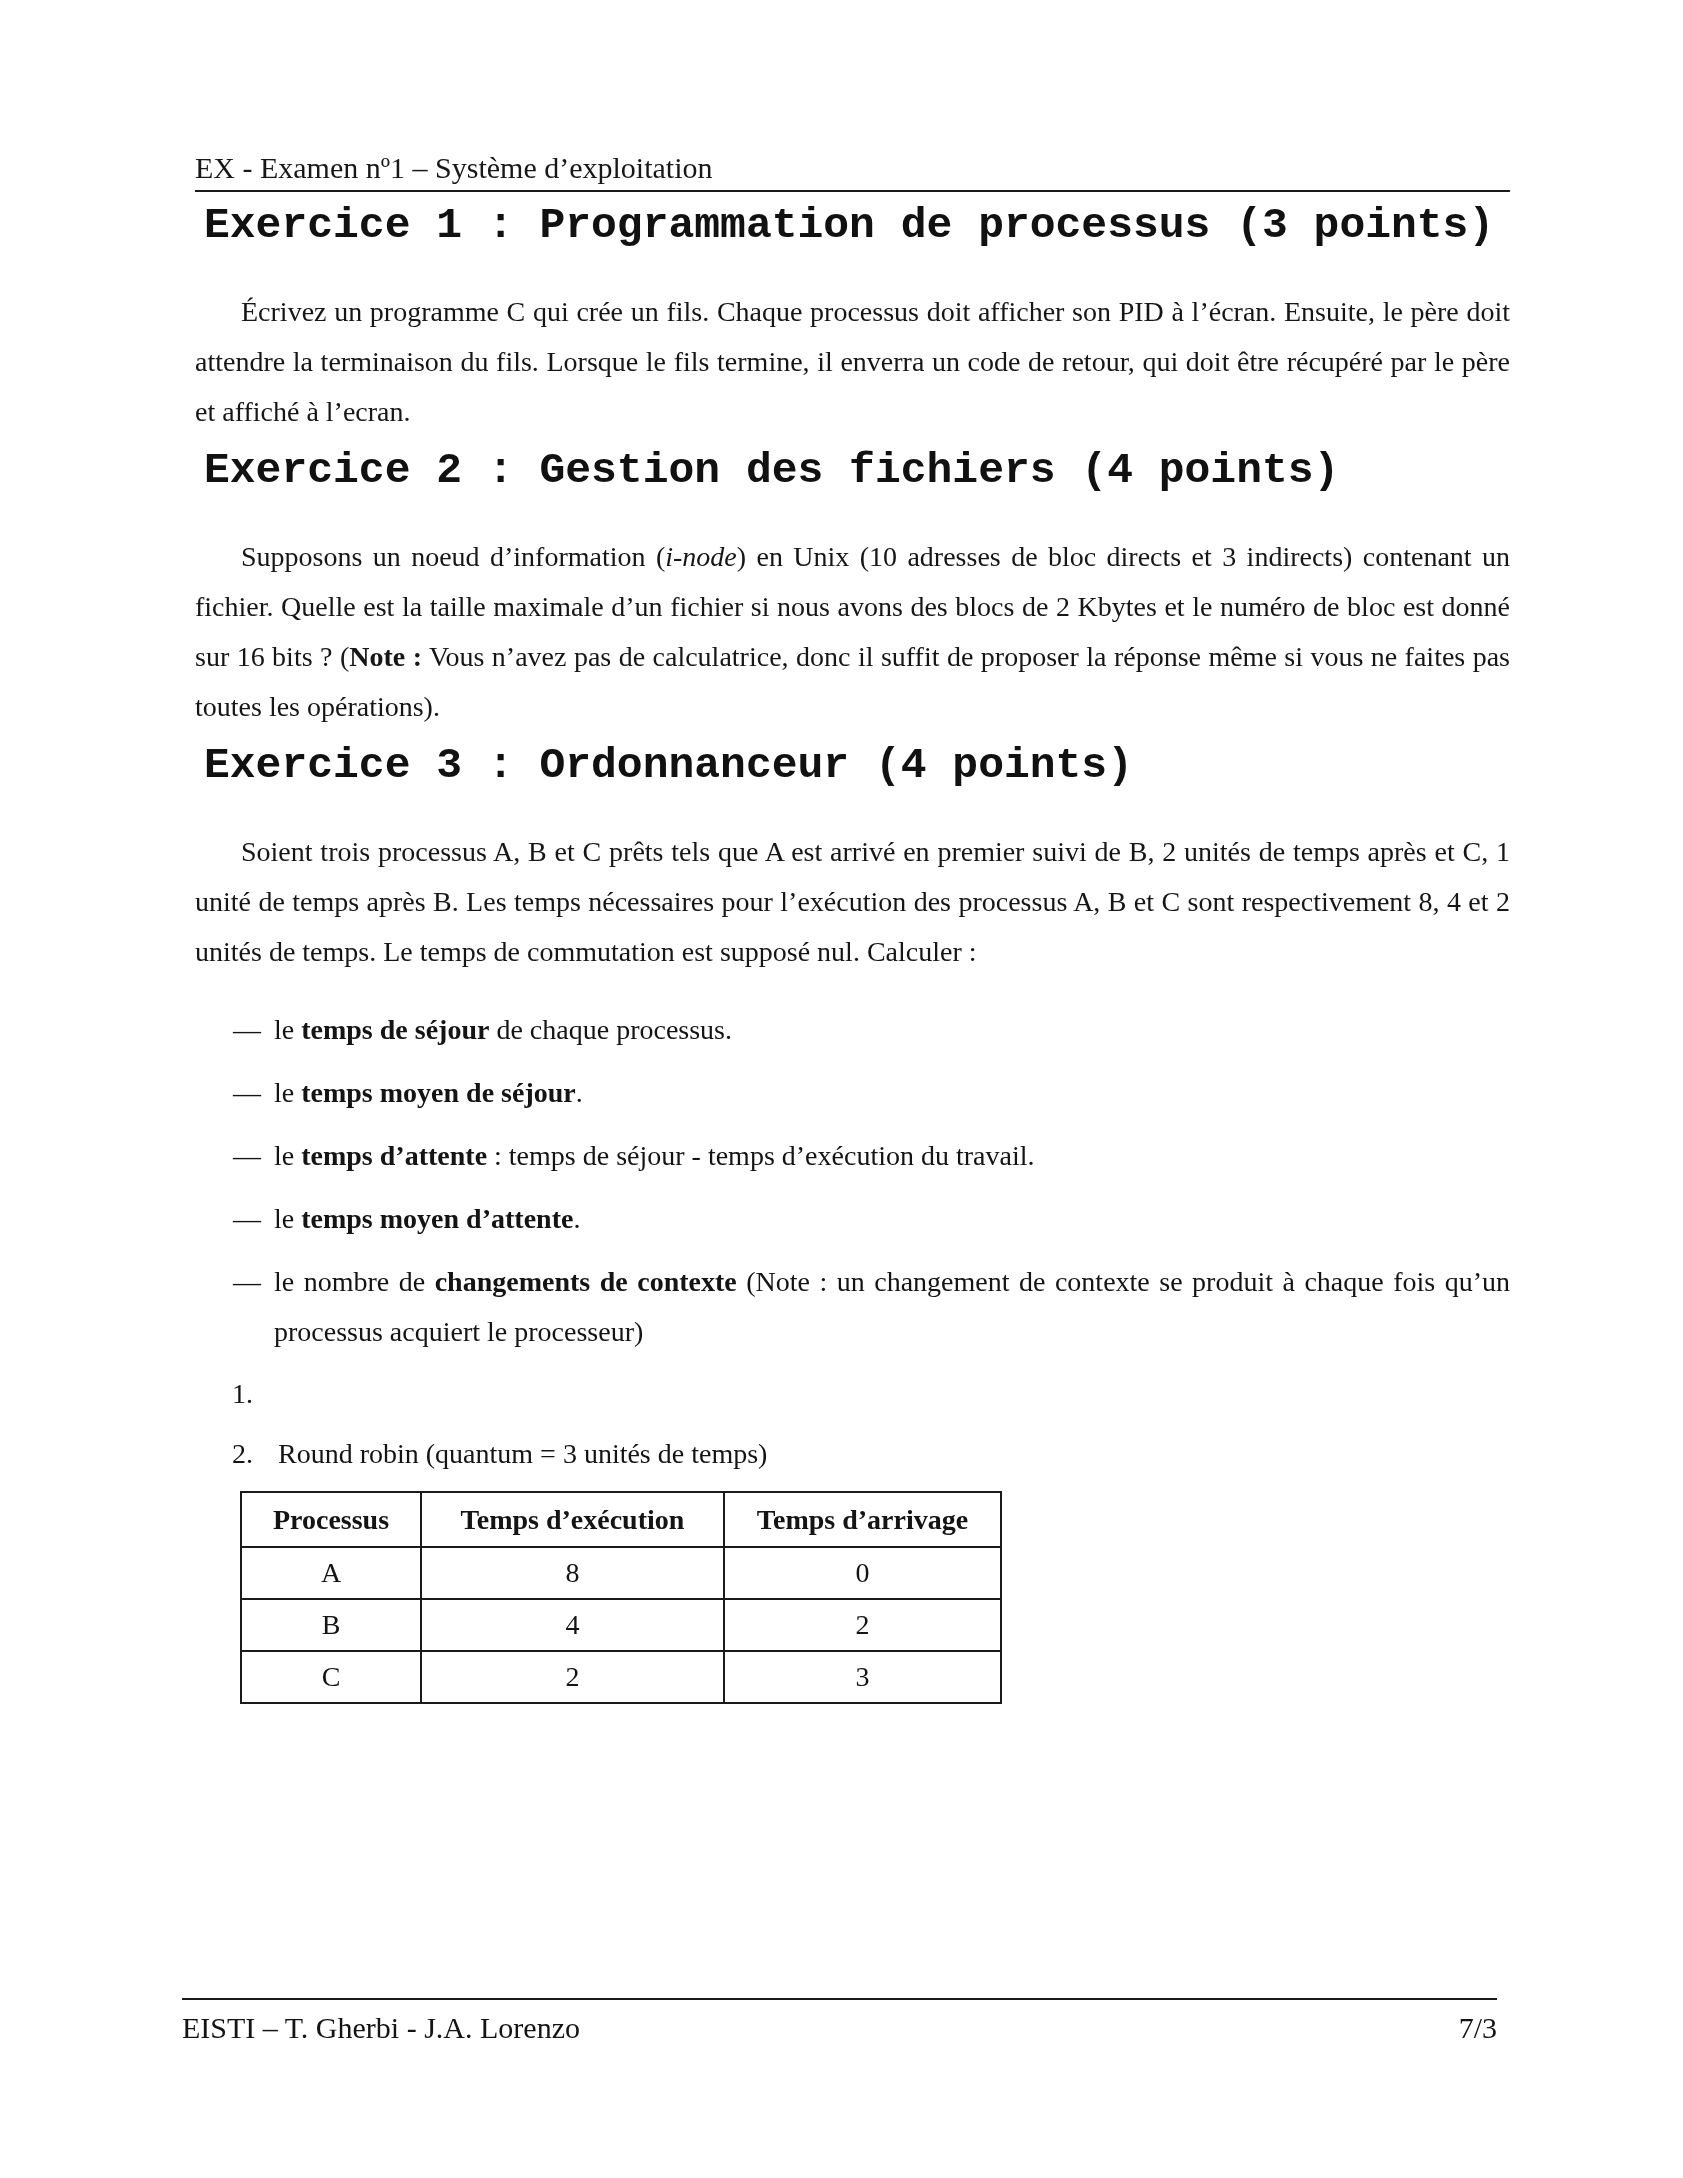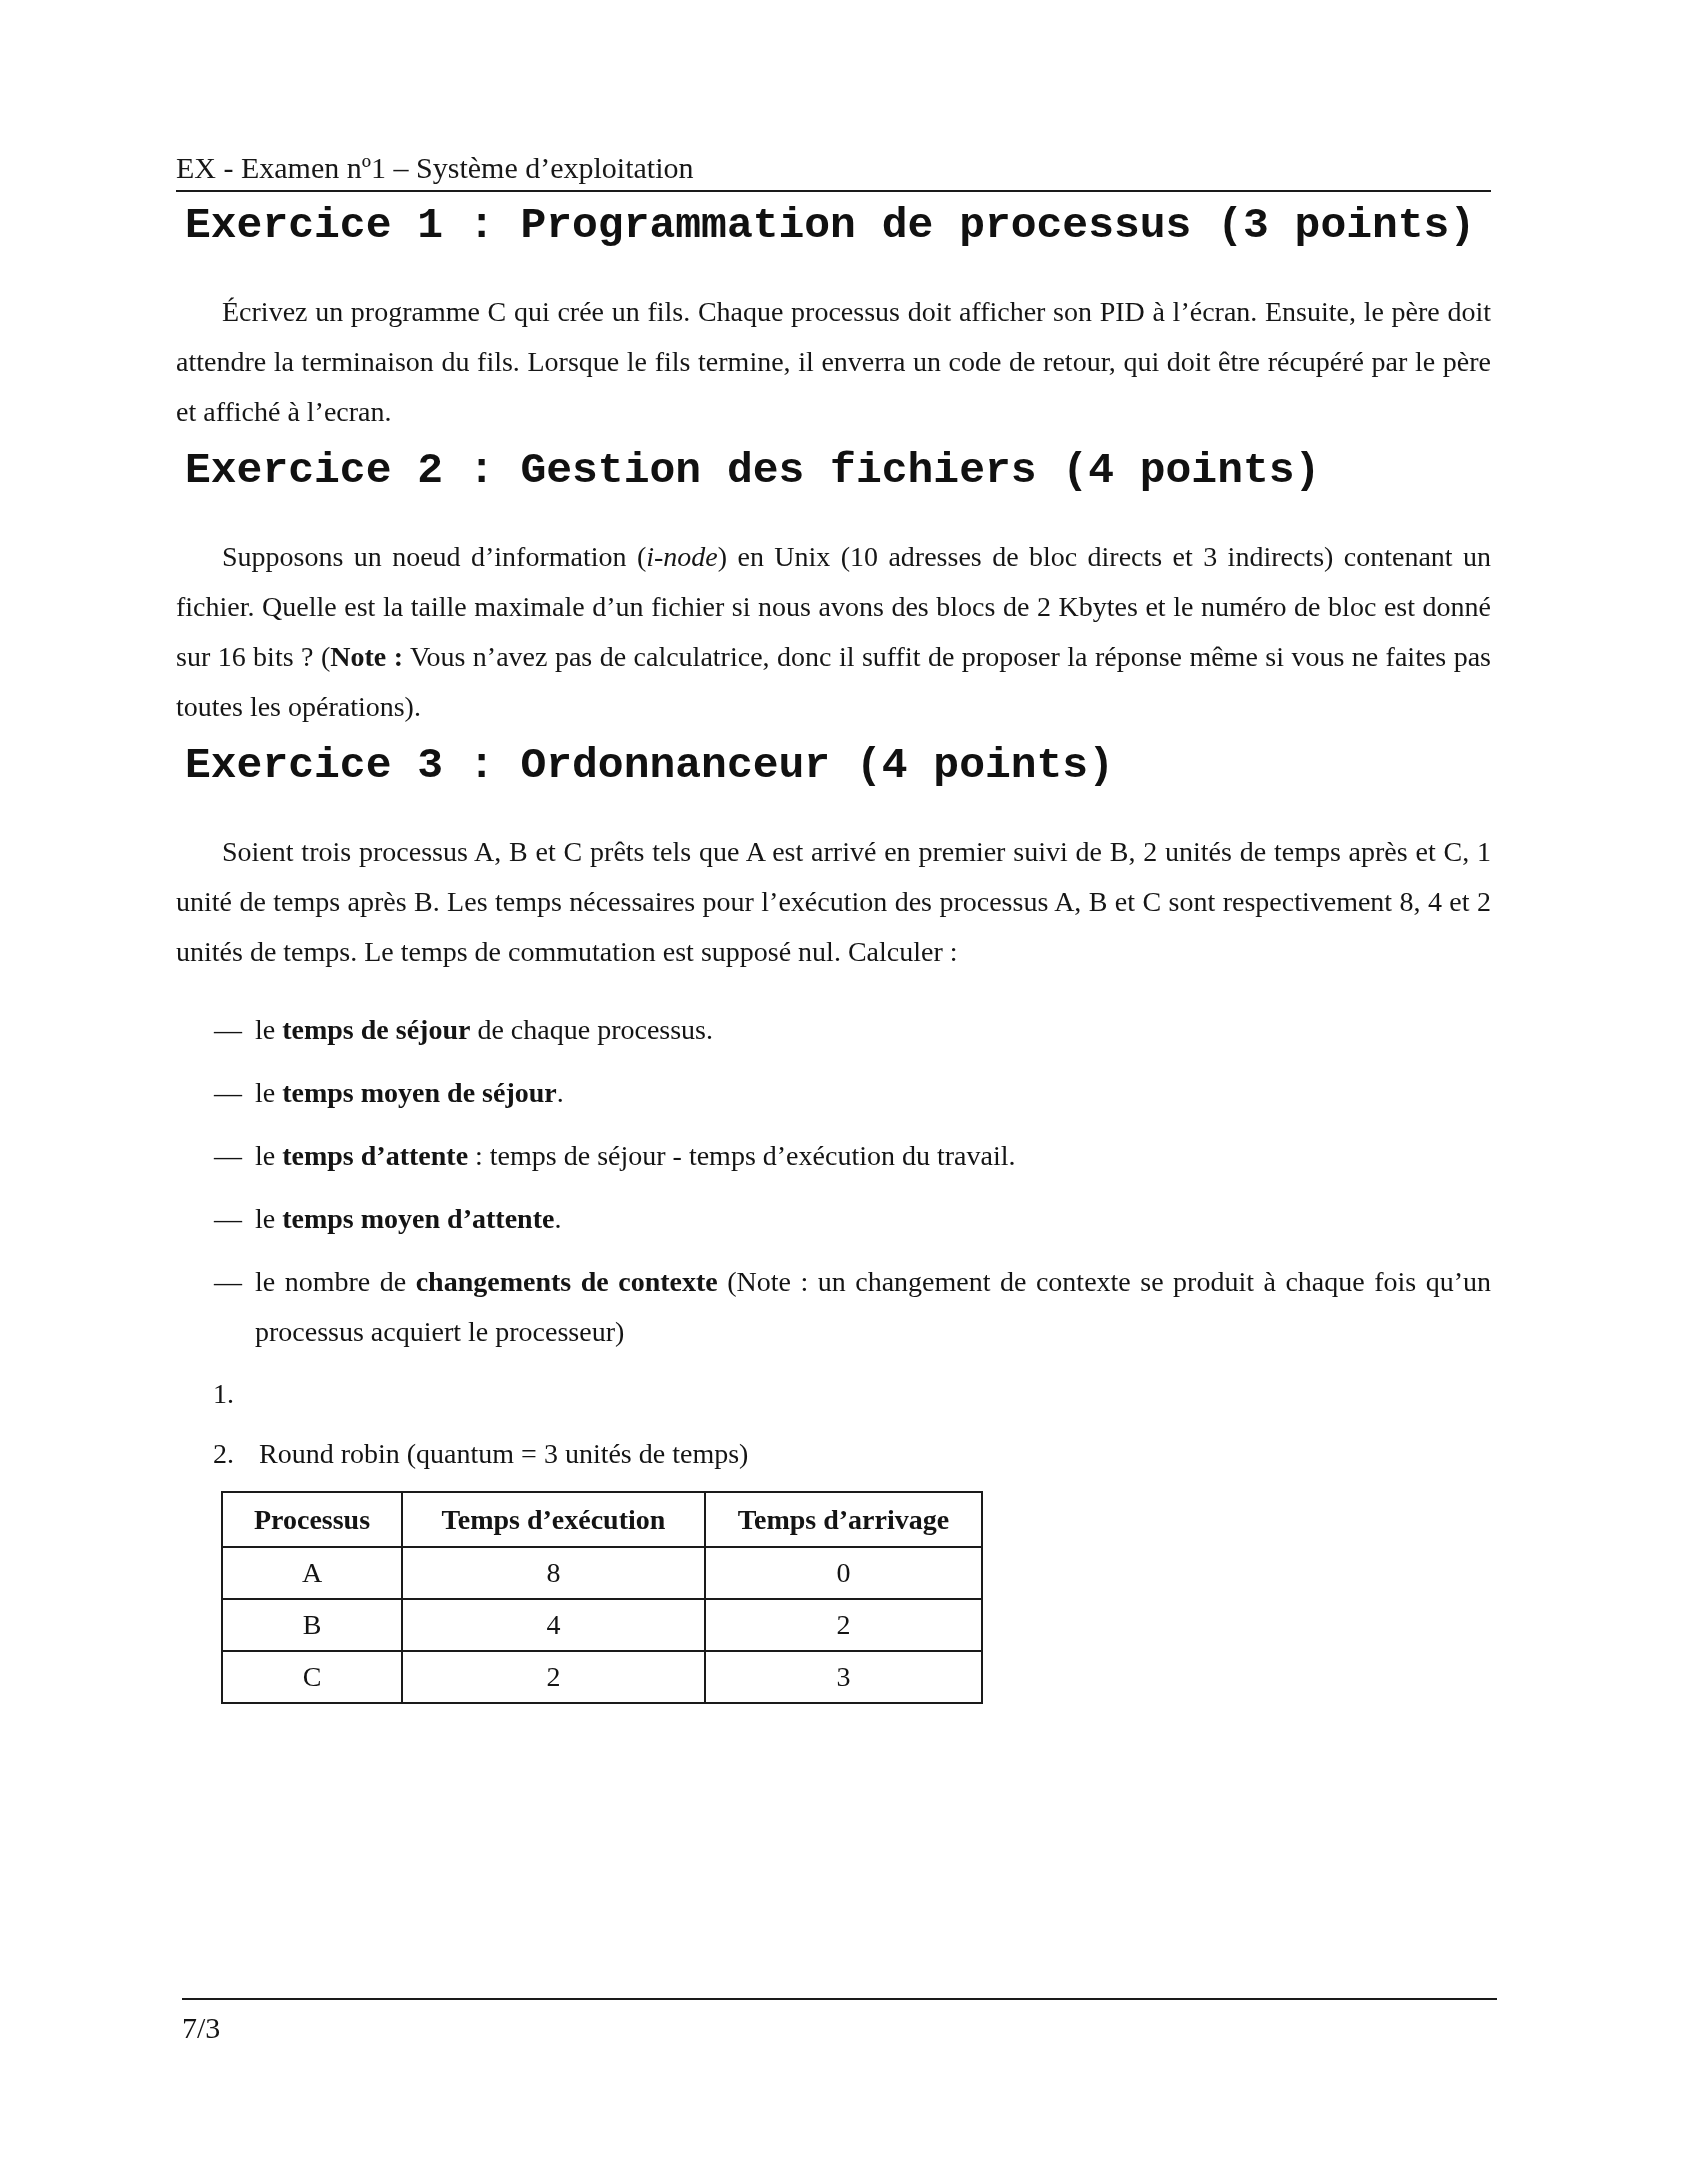--- a/index.html
+++ b/index.html
@@ -7,21 +7,21 @@
     width: 1683px;
     height: 2178px;
     background: #ffffff;
     color: #141414;
     font-family: "Liberation Serif", "DejaVu Serif", serif;
     position: relative;
     overflow: hidden;
   }
   .page {
     position: absolute;
-    left: 176px;
+    left: 195px;
     top: 0;
     width: 1315px;
     height: 2178px;
   }
   
   .doc-header { padding-top: 149px; }
   .doc-header .header-title {
     font-size: 30px;
     line-height: 38px;
     color: #181818;
@@ -214,16 +214,17 @@
         <td>3</td>
       </tr>
     </tbody>
   </table>
 
 </div>
 
 <div class="doc-footer">
   <hr class="footer-rule">
   <div class="footer-row">
+    <span>EISTI – T. Gherbi - J.A. Lorenzo</span>
     <span>7/3</span>
   </div>
 </div>
 
 
 </body></html>

